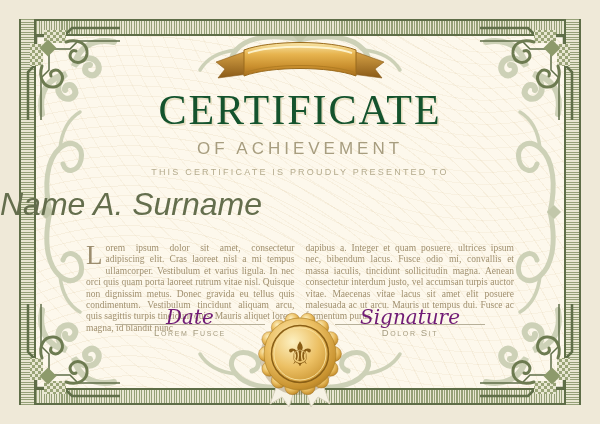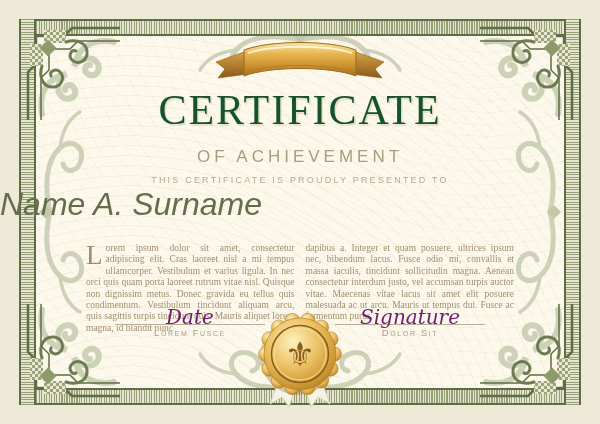--- a/index.html
+++ b/index.html
@@ -34,24 +34,24 @@
   .f-top{left:170px;top:26px;}
   .f-bottom{left:170px;top:346px;transform:scaleY(-1);}
   .f-left{left:-68px;top:186px;transform:rotate(-90deg);}
   .f-right{left:408px;top:186px;transform:rotate(90deg);}
 
   .ribbon{position:absolute;left:210px;top:36px;width:180px;height:56px;}
 
   .title{position:absolute;left:0;right:0;top:88px;margin:0;text-align:center;
          font-size:42px;line-height:44px;font-weight:normal;letter-spacing:2px;
          color:#14532d;text-shadow:1.5px 1.5px 0 #e9e0c4;}
-  .subtitle{position:absolute;left:0;right:0;top:139px;margin:8px;text-align:center;
+  .subtitle{position:absolute;left:0;right:0;top:139px;margin:0;text-align:center;
          font-family:"Liberation Sans",sans-serif;font-size:17px;font-weight:normal;
          letter-spacing:4px;color:#a79d7f;}
-  .presented{position:absolute;left:0;right:0;top:167px;margin:8px;text-align:center;
+  .presented{position:absolute;left:0;right:0;top:167px;margin:0;text-align:center;
          font-family:"Liberation Sans",sans-serif;font-size:9px;
          letter-spacing:2.2px;color:#b4ab8d;}
   .name{position:absolute;left:0;right:0;top:186px;text-align:left;
          font-family:Liberation Sans, sans-serif;font-style:italic;font-size:32px;
          color:#646e4d;}
 
   .bodytext{position:absolute;left:86px;top:243px;width:428px;display:flex;gap:11px;
          font-size:9.5px;line-height:11.4px;color:#a0906f;text-align:justify;}
   .bodytext .col{flex:1;}
   .dropcap{float:left;font-size:27px;line-height:22px;padding:1px 3px 0 0;color:#9c8d6e;}

